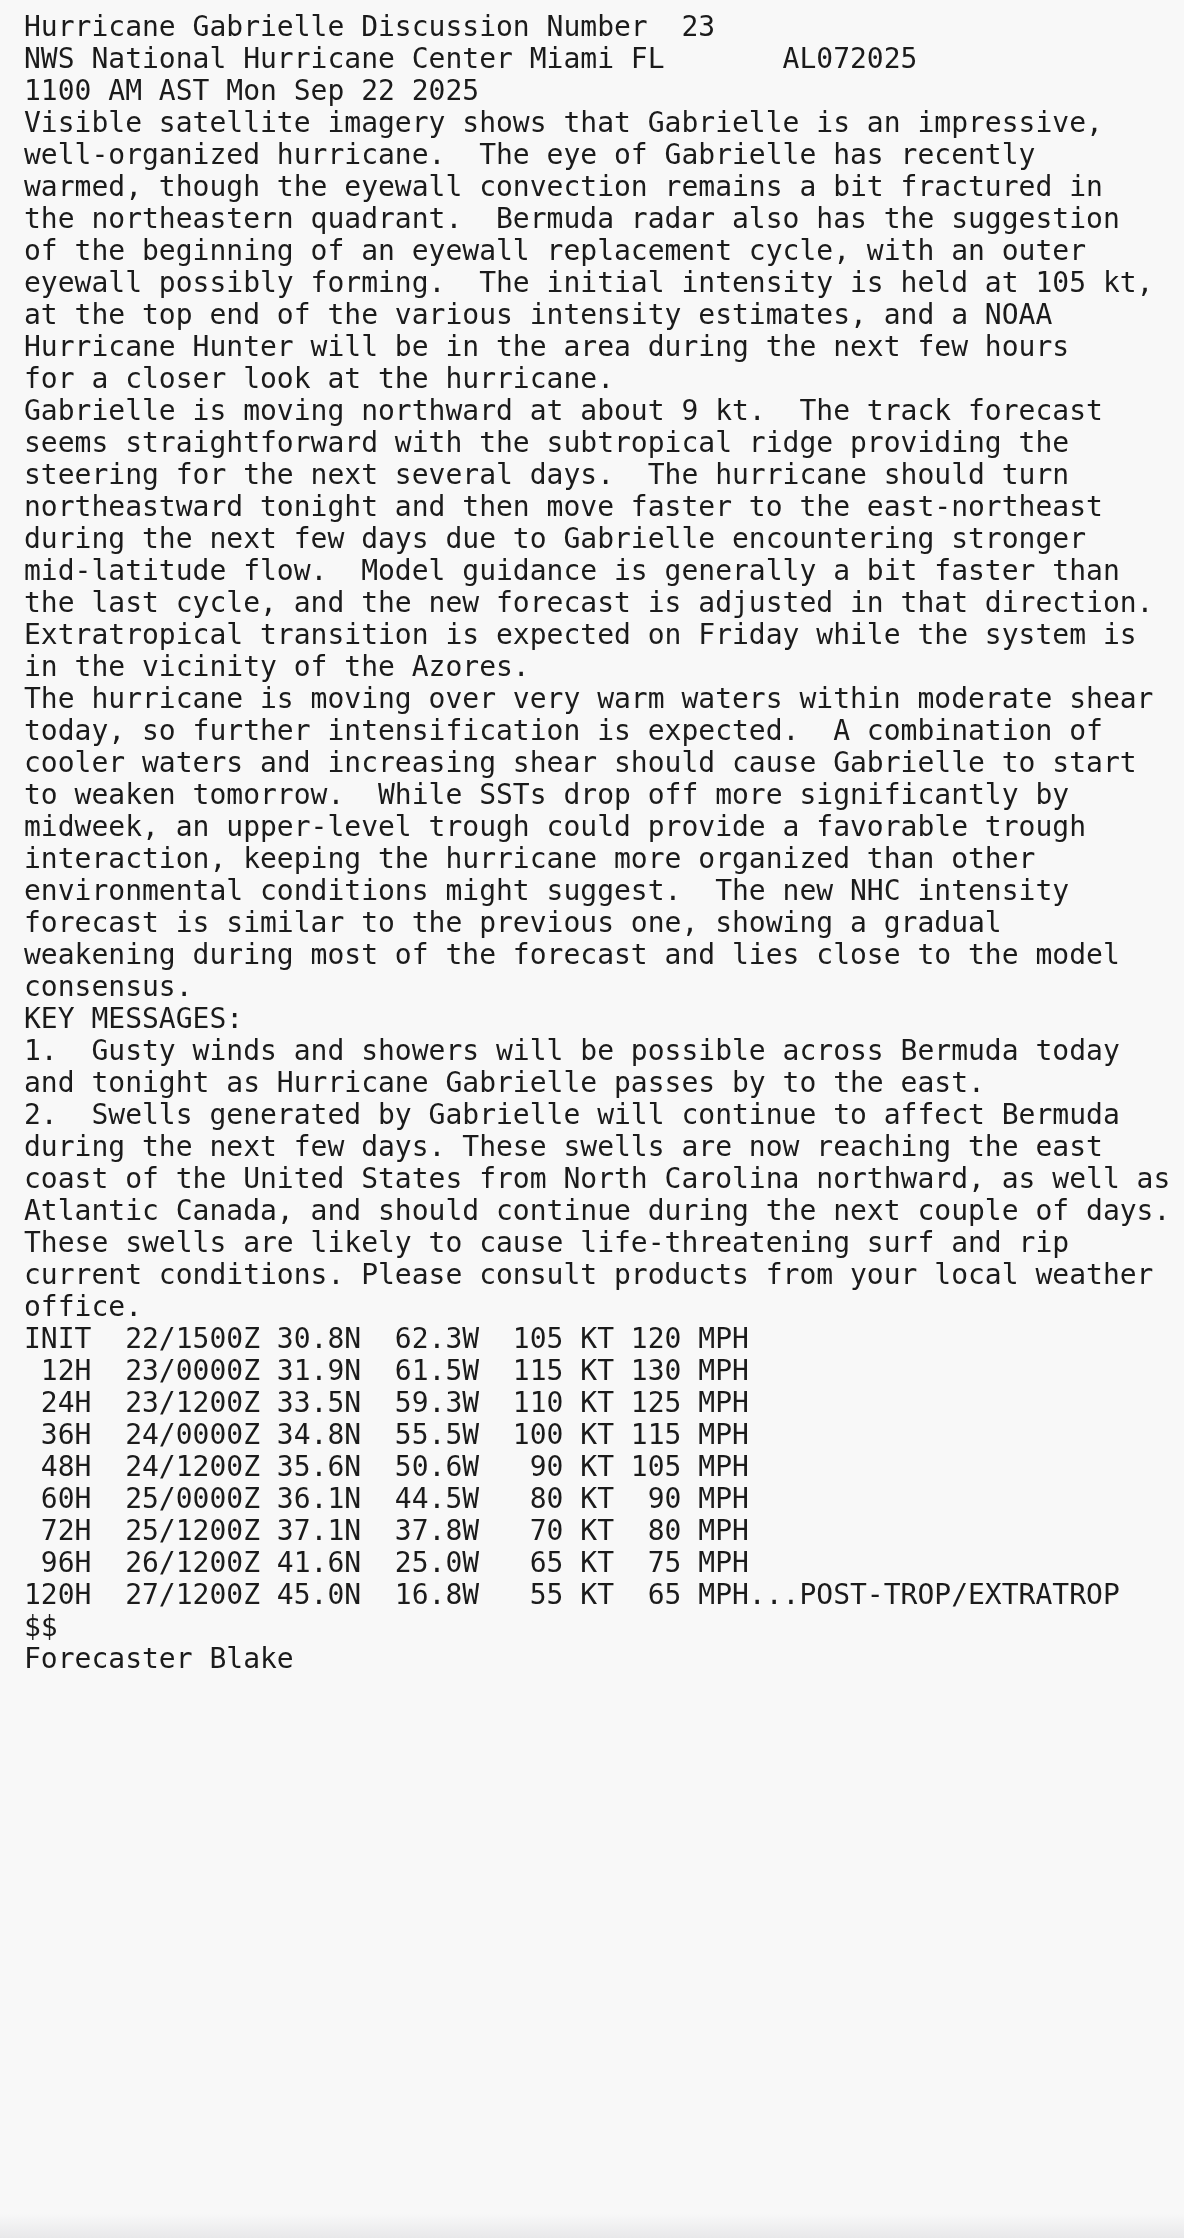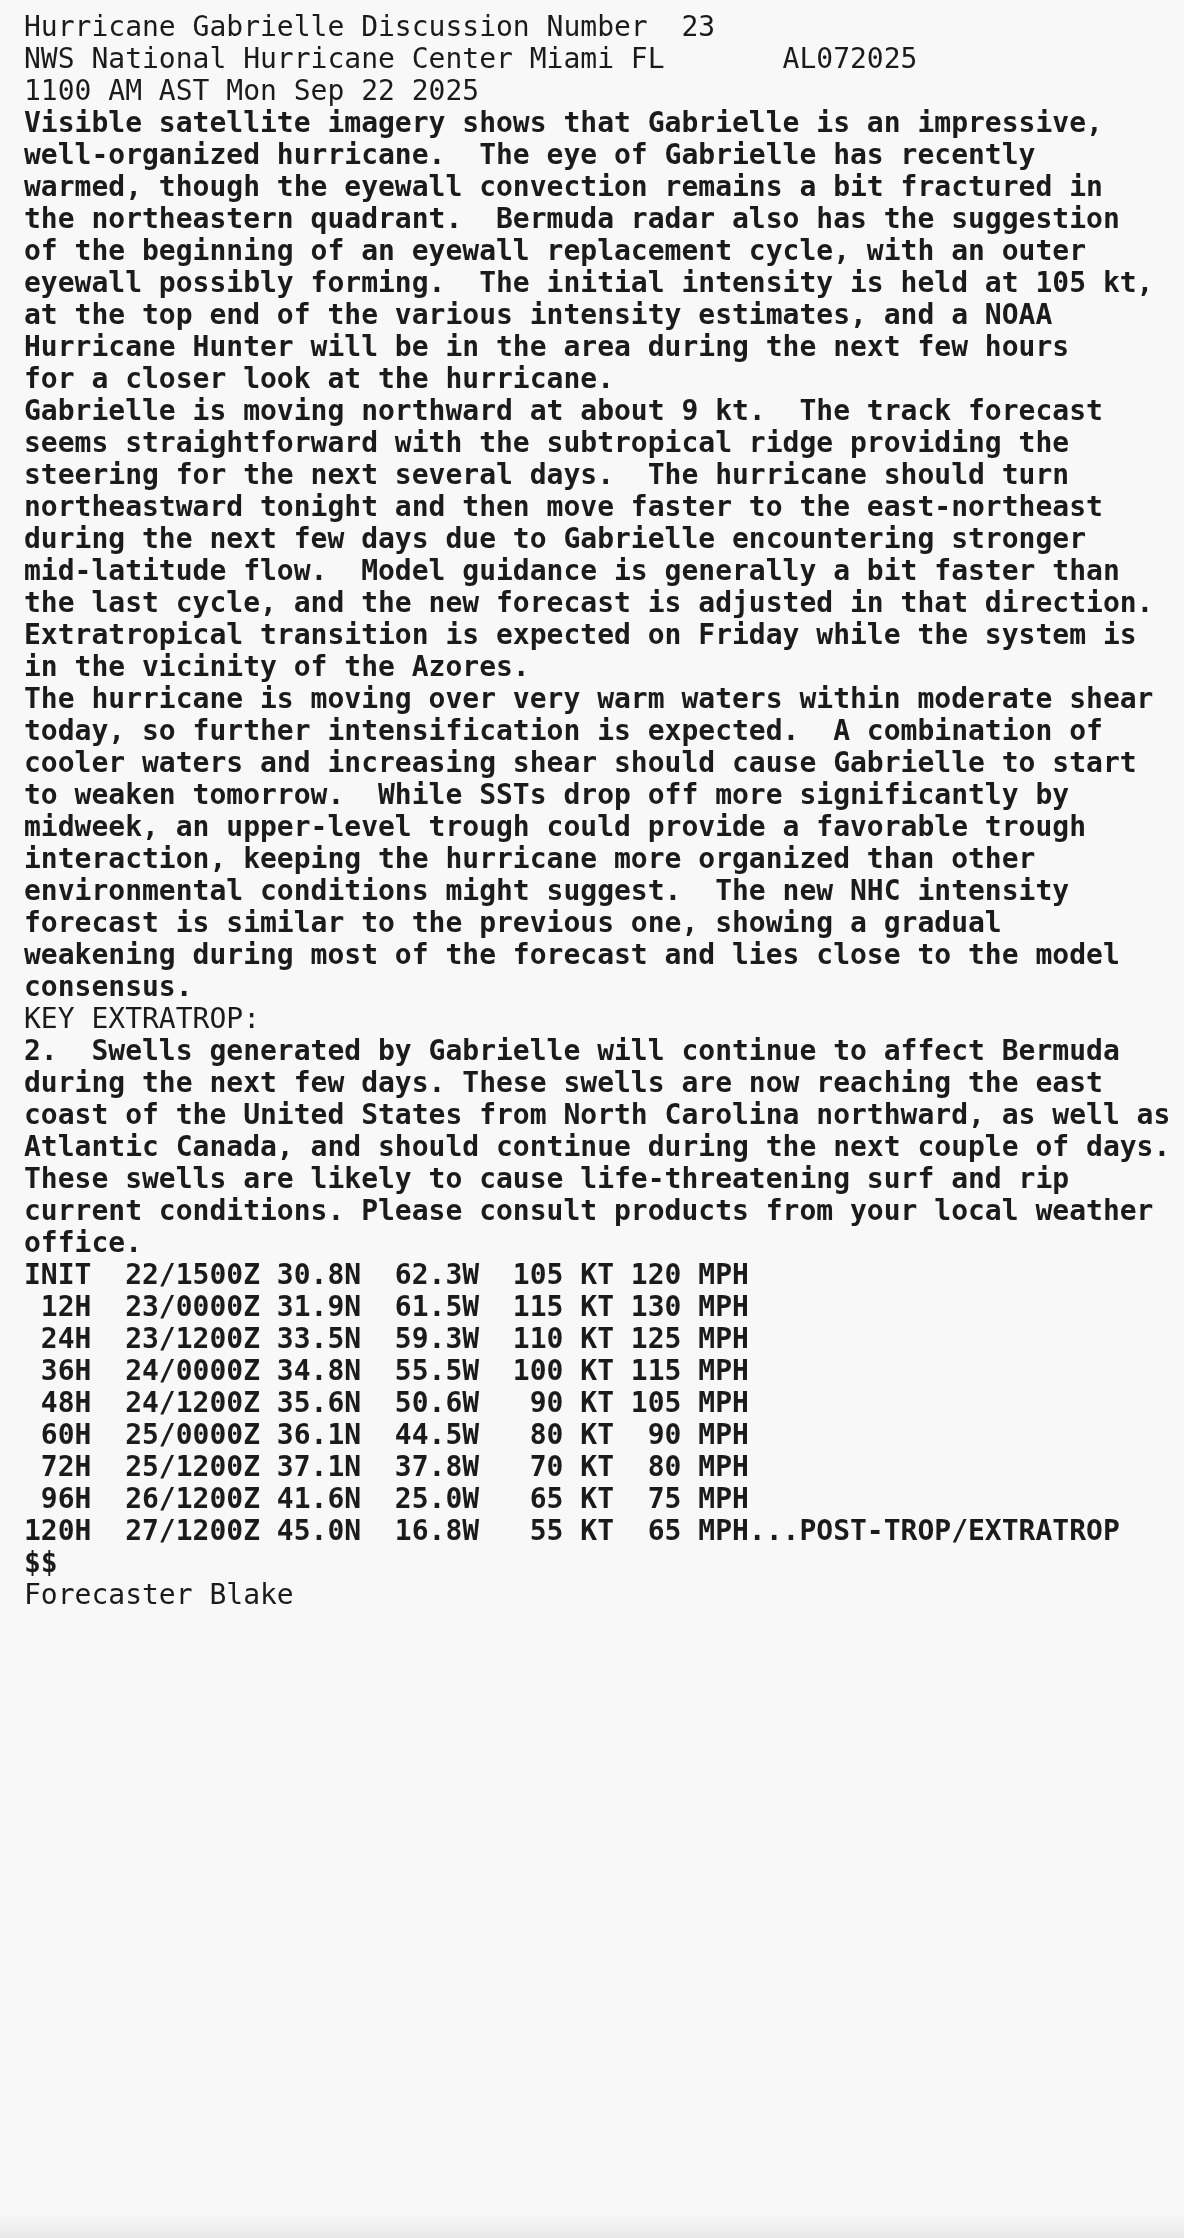--- a/index.html
+++ b/index.html
@@ -21,21 +21,21 @@
     padding: 11px 0 0 24px;
   }
   pre.tline, pre.tblock {
     margin: 0;
     font-family: "DejaVu Sans Mono", "Liberation Mono", monospace;
     font-size: 28px;
     line-height: 32px;
     color: var(--fg);
     white-space: pre;
   }
-  .gap1 { margin-top: 32px; font-weight: bold; }   
+  .gap1 { margin-top: 32px; }   
   .gap2 { margin-top: 64px; }   
   .bottom-edge {
     position: absolute;
     left: 0; bottom: 0;
     width: 100%;
     height: 24px;
     background: linear-gradient(to bottom, rgba(248,248,248,0), var(--edge));
   }
 </style>
 </head>
@@ -71,22 +71,24 @@
 today, so further intensification is expected.  A combination of
 cooler waters and increasing shear should cause Gabrielle to start
 to weaken tomorrow.  While SSTs drop off more significantly by
 midweek, an upper-level trough could provide a favorable trough
 interaction, keeping the hurricane more organized than other
 environmental conditions might suggest.  The new NHC intensity
 forecast is similar to the previous one, showing a gradual
 weakening during most of the forecast and lies close to the model
 consensus.</pre>
 
-  <pre class="tline gap2">KEY EXTRATROP:</pre>
+  <pre class="tline gap2">KEY MESSAGES:</pre>
 
+  <pre class="tblock gap1">1.  Gusty winds and showers will be possible across Bermuda today
+and tonight as Hurricane Gabrielle passes by to the east.</pre>
 
   <pre class="tblock gap1">2.  Swells generated by Gabrielle will continue to affect Bermuda
 during the next few days. These swells are now reaching the east
 coast of the United States from North Carolina northward, as well as
 Atlantic Canada, and should continue during the next couple of days.
 These swells are likely to cause life-threatening surf and rip
 current conditions. Please consult products from your local weather
 office.</pre>
 
 

